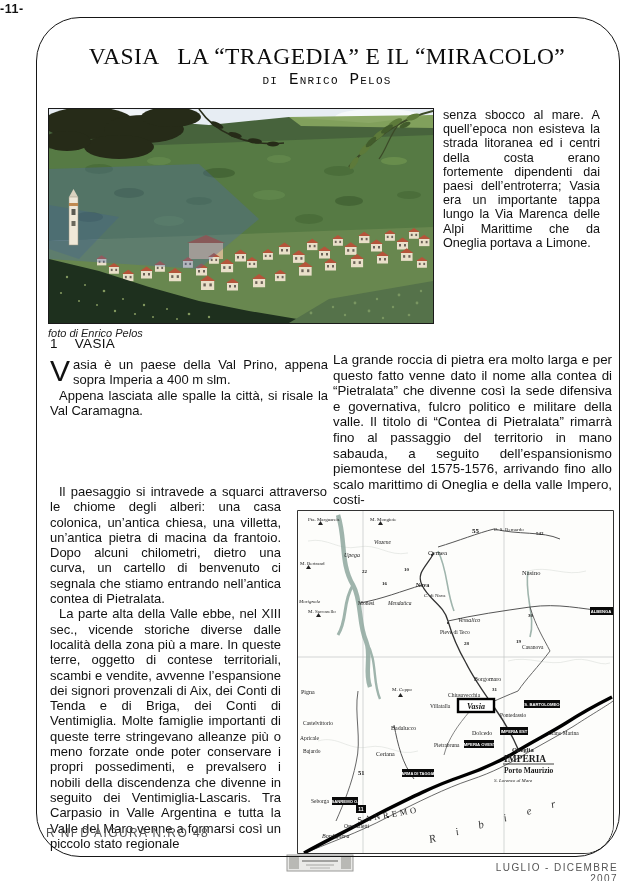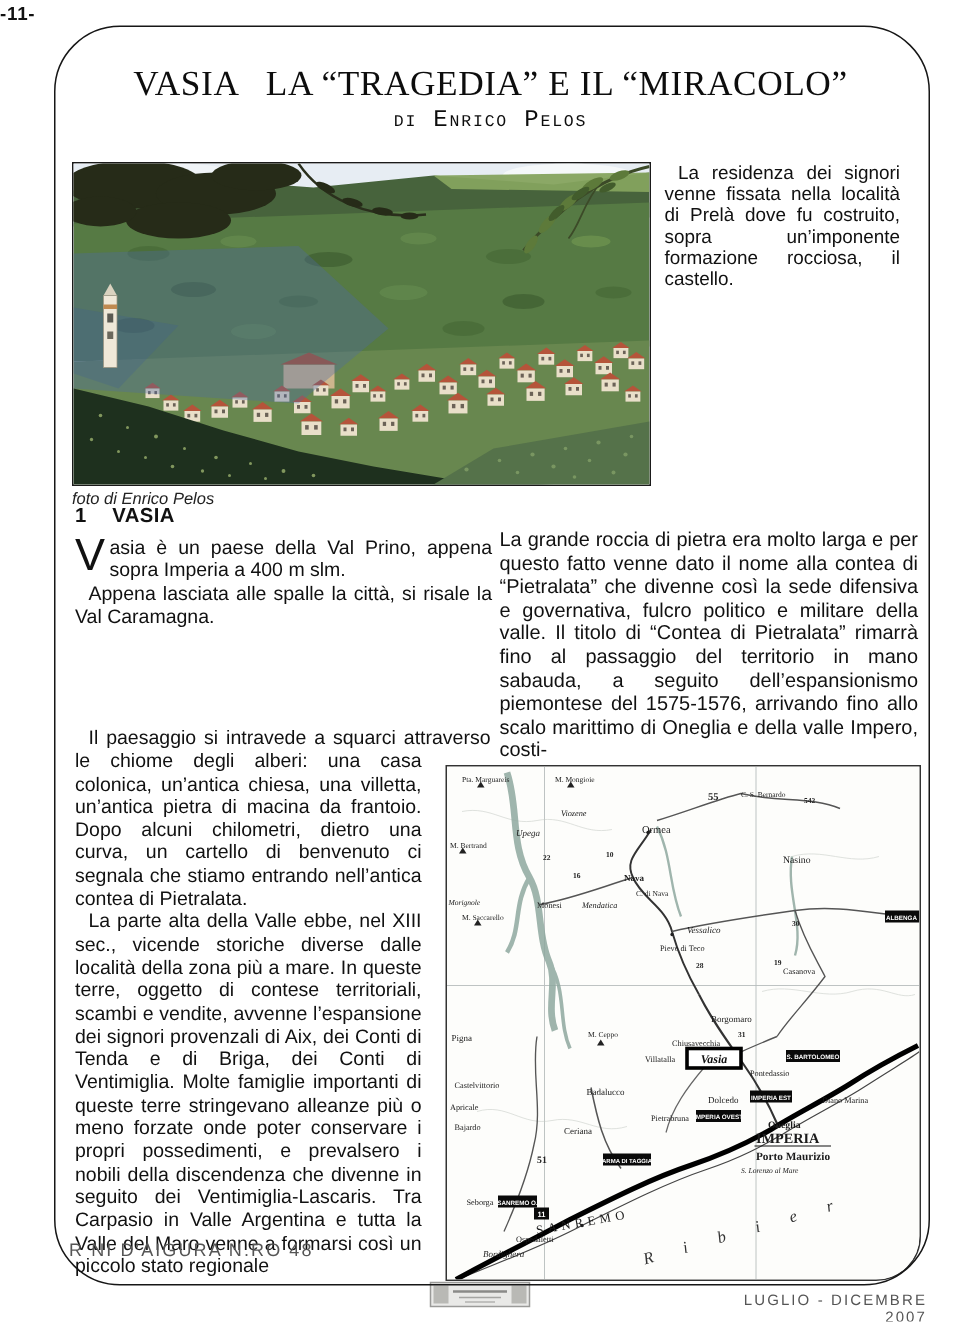--- a/index.html
+++ b/index.html
@@ -13,21 +13,21 @@
   #byline{top:71px;left:36px;width:582px;text-align:center;font-family:Liberation Mono, monospace;
           font-variant:small-caps;font-size:16px;letter-spacing:1.2px;color:#0d0d0d}
   #photo-wrap{left:48px;top:108px;width:384px;height:214px;border:1px solid #1a1a1a;z-index:2}
   #photo-caption{left:48px;top:327px;width:382px;text-align:left;font-style:italic;font-size:11px;color:#222}
   .just{text-align:justify}
   #right-col-a{left:443px;top:108px;width:157px;font-size:12.6px;line-height:14.2px}
   #right-col-a p{margin:0}
   #right-col-a p.ind{text-indent:9px}
   #right-col-b{left:333px;top:352px;width:279px;font-size:13.3px;line-height:15.6px}
   #right-col-b p{margin:0}
-  #left-heading{left:50px;top:336px;font-size:13.5px;font-weight:bold;letter-spacing:.3px}
+  #left-heading{left:50px;top:336px;font-size:13.5px;font-weight:normal;letter-spacing:.3px}
   #left-heading .sect-title{margin-left:17px}
   #left-col-a{left:50px;top:357px;width:278px;font-size:13px;line-height:15.3px}
   #left-col-a p{margin:0}
   #left-col-a p.ind{text-indent:9px}
   .dropcap{float:left;font-size:30px;line-height:27px;padding-right:3px;font-weight:400}
   #left-col-b{left:50px;top:484px;width:278px;font-size:13px;line-height:15.3px}
   #left-col-b p{margin:0}
   #left-col-b p.ind{text-indent:9px}
   #left-col-b p.gap{}
   .sp1{float:right;width:1px;height:30px;visibility:hidden}
@@ -199,21 +199,21 @@
       <ellipse cx="338" cy="20" rx="7" ry="2.6" transform="rotate(-35 338 20)"></ellipse>
       <ellipse cx="322" cy="33" rx="7" ry="2.6" transform="rotate(-45 322 33)"></ellipse>
       <ellipse cx="356" cy="16" rx="6" ry="2.4" transform="rotate(-25 356 16)"></ellipse>
     </g>
   </g>
 </svg>
 </div>
 <div class="abs" id="photo-caption">foto di Enrico Pelos</div>
 
 <div class="abs just" id="right-col-a">
-  <p class="ind">La residenza dei signori venne fissata nella località di Prelà dove fu costruito, sopra un’imponente formazione rocciosa, il castello.</p>
+  <p>senza sbocco al mare. A quell’epoca non esisteva la strada litoranea ed i centri della costa erano fortemente dipendenti dai paesi dell’entroterra; Vasia era un importante tappa lungo la Via Marenca delle Alpi Marittime che da Oneglia portava a Limone.</p>
 </div>
 <div class="abs just" id="right-col-b">
   <p>La grande roccia di pietra era molto larga e per questo fatto venne dato il nome alla contea di “Pietralata” che divenne così la sede difensiva e governativa, fulcro politico e militare della valle. Il titolo di “Contea di Pietralata” rimarrà fino al passaggio del territorio in mano sabauda, a seguito dell’espansionismo piemontese del 1575-1576, arrivando fino allo scalo marittimo di Oneglia e della valle Impero, costi-</p>
 </div>
 
 <div class="abs" id="left-heading">
   <span>1</span><span class="sect-title">VASIA</span>
 </div>
 <div class="abs just" id="left-col-a">
   <p><span class="dropcap">V</span><span>asia è un paese della Val Prino, appena sopra Imperia a 400 m slm.</span></p>

